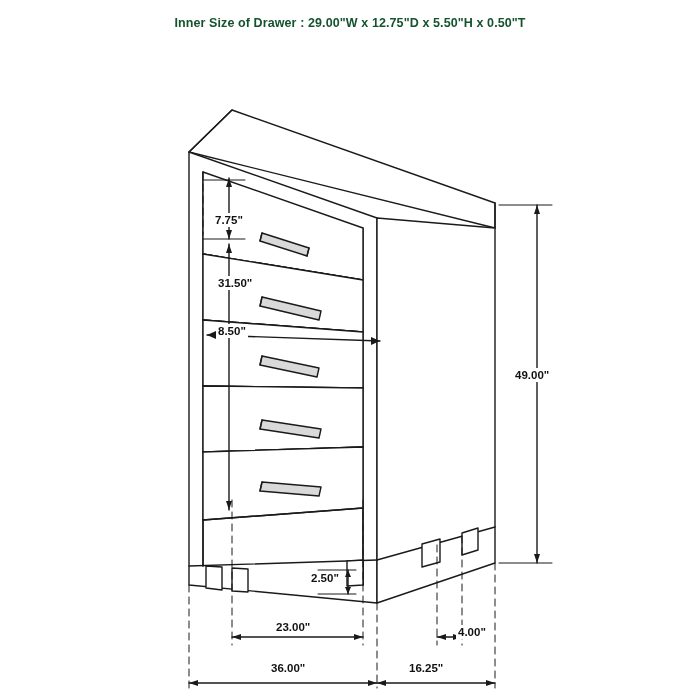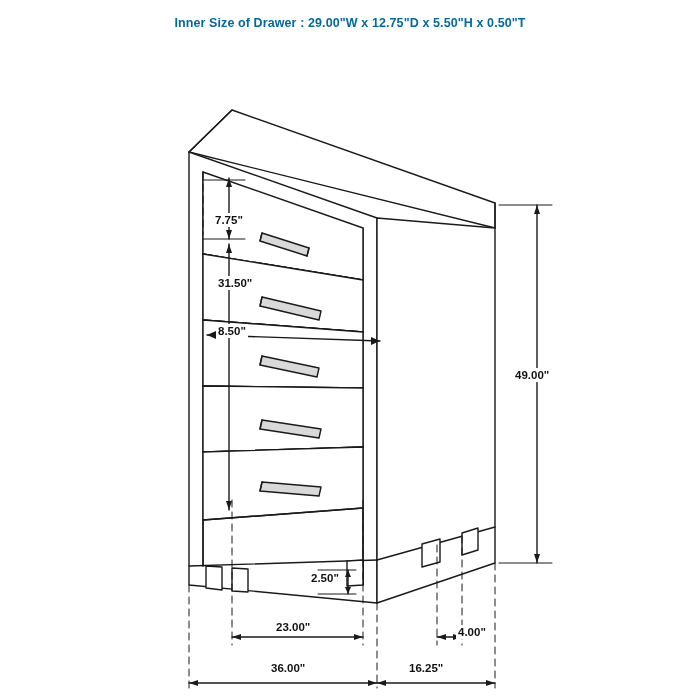--- a/index.html
+++ b/index.html
@@ -14,21 +14,21 @@
     width: 700px; height: 700px;
     overflow: hidden;
     background: #ffffff;
   }
   #title {
     position: absolute;
     top: 16px; left: 0; width: 700px;
     text-align: center;
     font-size: 12.5px;
     font-weight: bold;
-    color: #0369a1;
+    color: #14532d;
     letter-spacing: 0.1px;
   }
   svg.diagram {
     position: absolute;
     top: 0; left: 0;
     width: 700px; height: 700px;
   }
   .lbl-box {
     position: absolute;
     font-size: 11.5px;

